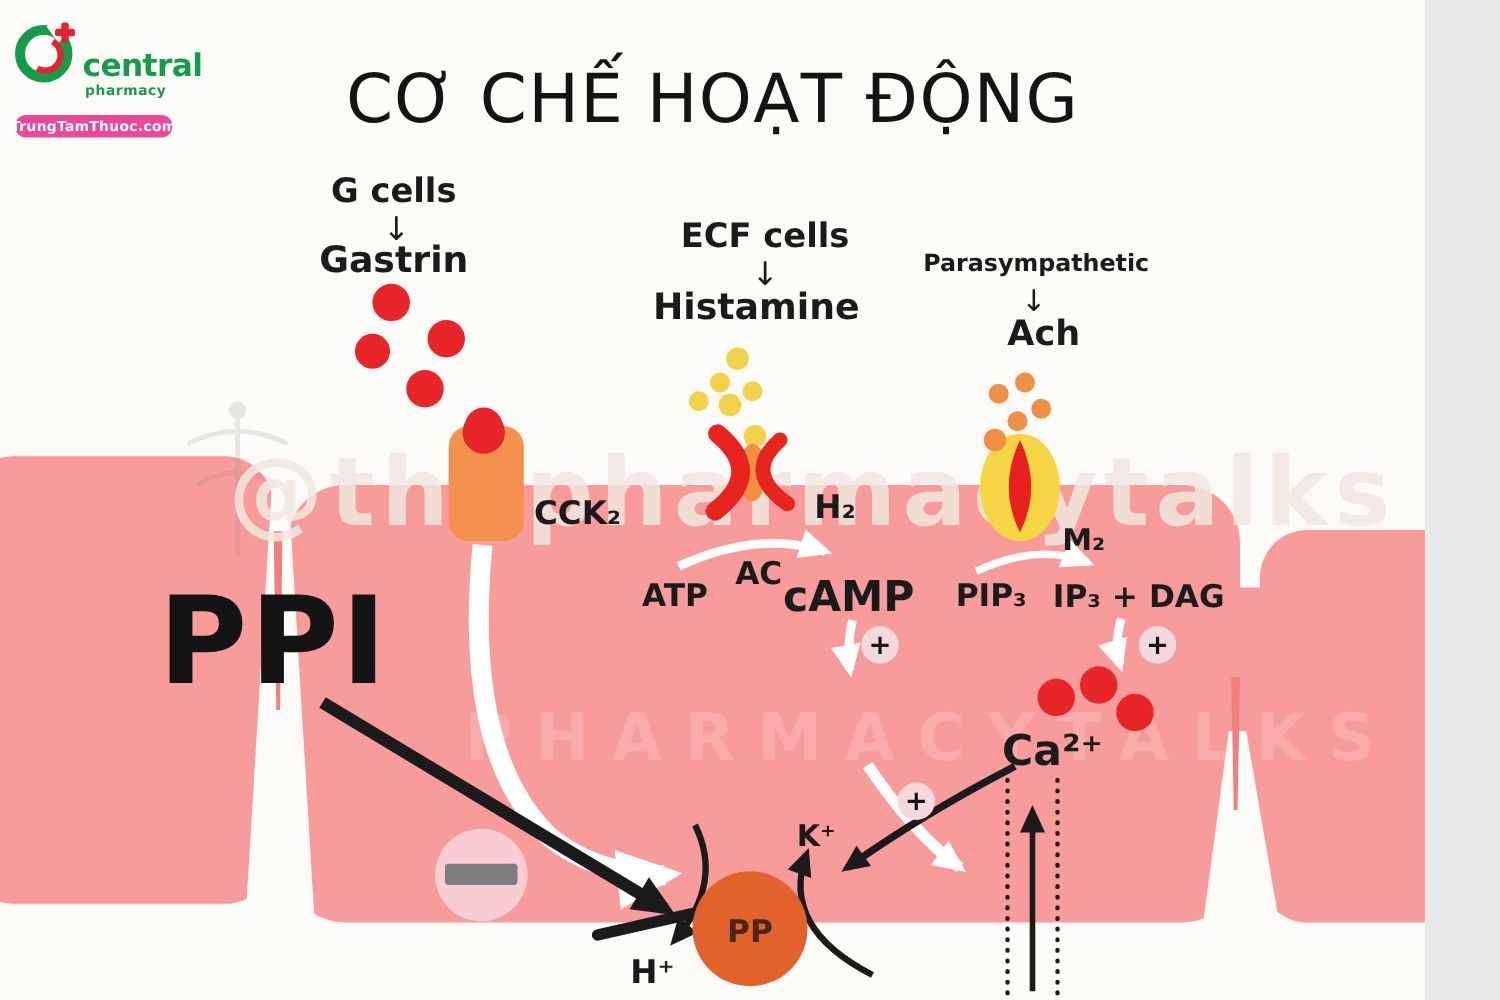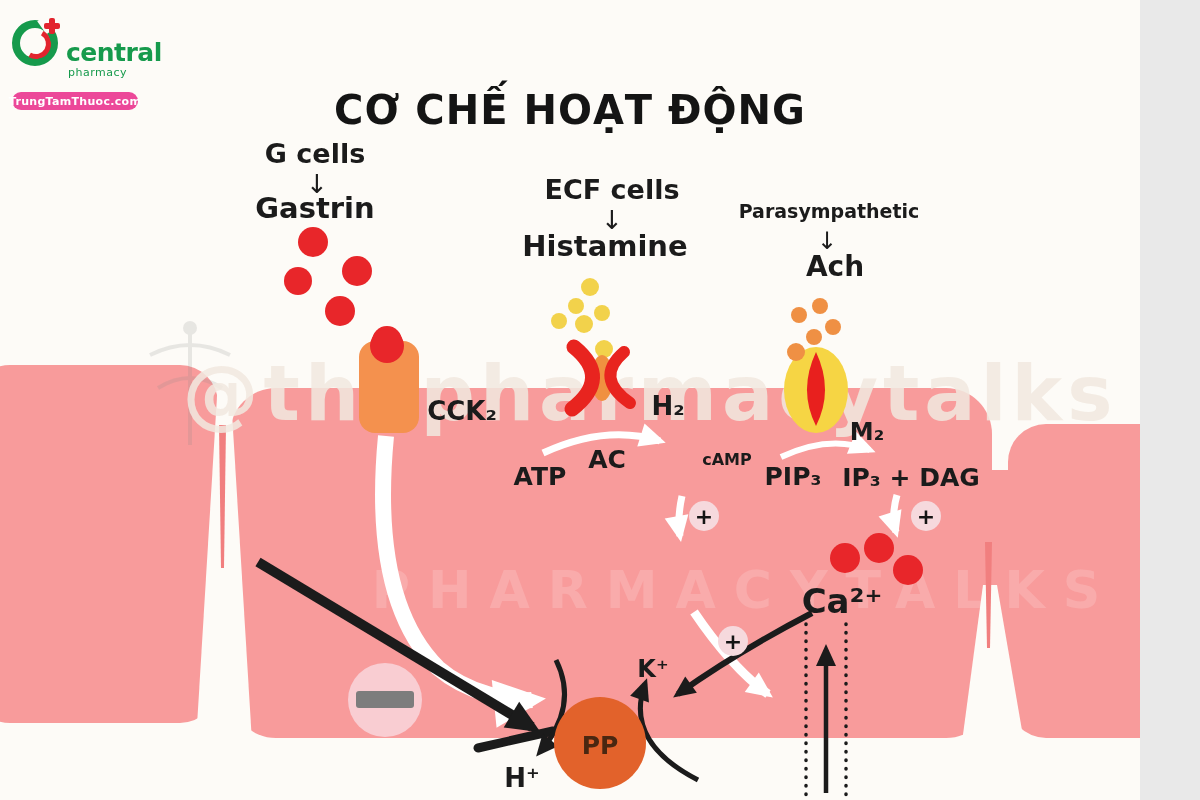--- a/index.html
+++ b/index.html
@@ -6,22 +6,22 @@
   .canvas{
     position:relative;width:1140px;height:800px;overflow:hidden;
     background:#fdfbf7;
     font-family:"DejaVu Sans","Liberation Sans",sans-serif;
   }
   .lbl{
     position:absolute;transform:translate(-50%,-50%);
     font-weight:bold;color:#1b1b1b;white-space:nowrap;line-height:1;
   }
   .title{
-    position:absolute;left:50%;top:110px;transform:translate(-50%,-50%);
-    font-size:40px;font-weight:700;letter-spacing:1px;color:#141414;white-space:nowrap;
+    position:absolute;left:50%;top:79px;transform:translate(-50%,-50%);
+    font-size:54px;font-weight:400;letter-spacing:1px;color:#141414;white-space:nowrap;
   }
   
   .logo{position:absolute;left:10px;top:12px;width:150px;height:88px;}
   .logo-ring{
     position:absolute;left:2px;top:8px;width:30px;height:30px;border-radius:50%;
     border:8px solid #169a4c;
   }
   .logo-ring-gap{
     position:absolute;left:30px;top:2px;width:20px;height:16px;background:#fdfbf7;
     transform:rotate(-35deg);
@@ -29,21 +29,21 @@
   .logo-inner-arc{
     position:absolute;left:11px;top:17px;width:20px;height:20px;border-radius:50%;
     border:5px solid transparent;border-bottom-color:#e2242e;border-right-color:#e2242e;
     transform:rotate(-15deg);
   }
   .logo-plus{position:absolute;left:34px;top:6px;width:16px;height:16px;}
   .logo-plus:before,.logo-plus:after{content:"";position:absolute;background:#e2242e;border-radius:2px;}
   .logo-plus:before{left:5px;top:0;width:6px;height:16px;}
   .logo-plus:after{left:0;top:5px;width:16px;height:6px;}
   .logo-brand{position:absolute;left:56px;top:26px;font-size:25px;font-weight:bold;color:#169a4c;letter-spacing:-0.5px;}
-  .logo-tag{position:absolute;left:58px;top:54px;font-size:11px;font-weight:normal;color:#169a4c;letter-spacing:0.5px;}
+  .logo-tag{position:absolute;left:58px;top:54px;font-size:11px;font-weight:bold;color:#169a4c;letter-spacing:0.5px;}
   .logo-banner{
     position:absolute;left:2px;top:80px;width:126px;height:18px;border-radius:10px;
     background:#ec4899;color:#fff;font-size:11px;font-weight:bold;
     display:flex;align-items:center;justify-content:center;letter-spacing:0.3px;
   }
   .plus-badge{
     position:absolute;width:30px;height:30px;border-radius:50%;
     background:#f6d9dd;color:#141414;font-size:22px;font-weight:bold;
     display:flex;align-items:center;justify-content:center;transform:translate(-50%,-50%);
   }
@@ -192,27 +192,28 @@
   <div class="lbl" style="left:829px;top:211px;font-size:19px;">Parasympathetic</div>
   <div class="lbl" style="left:827px;top:241px;font-size:24px;font-weight:normal;">↓</div>
   <div class="lbl" style="left:835px;top:267px;font-size:28px;">Ach</div>
 
   <div class="lbl" style="left:462px;top:411px;font-size:26px;">CCK₂</div>
   <div class="lbl" style="left:668px;top:406px;font-size:26px;">H₂</div>
   <div class="lbl" style="left:867px;top:411px;font-size:24px;margin-top:21px;">M₂</div>
 
   <div class="lbl" style="left:540px;top:476px;font-size:25px;">ATP</div>
   <div class="lbl" style="left:607px;top:459px;font-size:25px;">AC</div>
-  <div class="lbl" style="left:679px;top:460px;font-size:16px;margin-left:48px;">cAMP</div>
+  <div class="lbl" style="left:679px;top:478px;font-size:34px;">cAMP</div>
   <div class="lbl" style="left:793px;top:476px;font-size:25px;">PIP₃</div>
   <div class="lbl" style="left:911px;top:477px;font-size:25px;">IP₃ + DAG</div>
   <div class="lbl" style="left:842px;top:601px;font-size:34px;">Ca²⁺</div>
   <div class="lbl" style="left:653px;top:669px;font-size:24px;">K⁺</div>
   <div class="lbl" style="left:522px;top:778px;font-size:26px;">H⁺</div>
 
   <div class="plus-badge" style="left:704px;top:516px;">+</div>
   <div class="plus-badge" style="left:926px;top:516px;">+</div>
   <div class="plus-badge" style="left:733px;top:641px;">+</div>
 
   <div class="lbl" style="left:600px;top:745px;font-size:25px;color:#4a2711;">PP</div>
 
+  <div class="lbl" style="left:219px;top:513px;font-size:97px;font-weight:800;letter-spacing:2px;color:#141414;">PPI</div>
 
 </div>
 
 </body></html>

